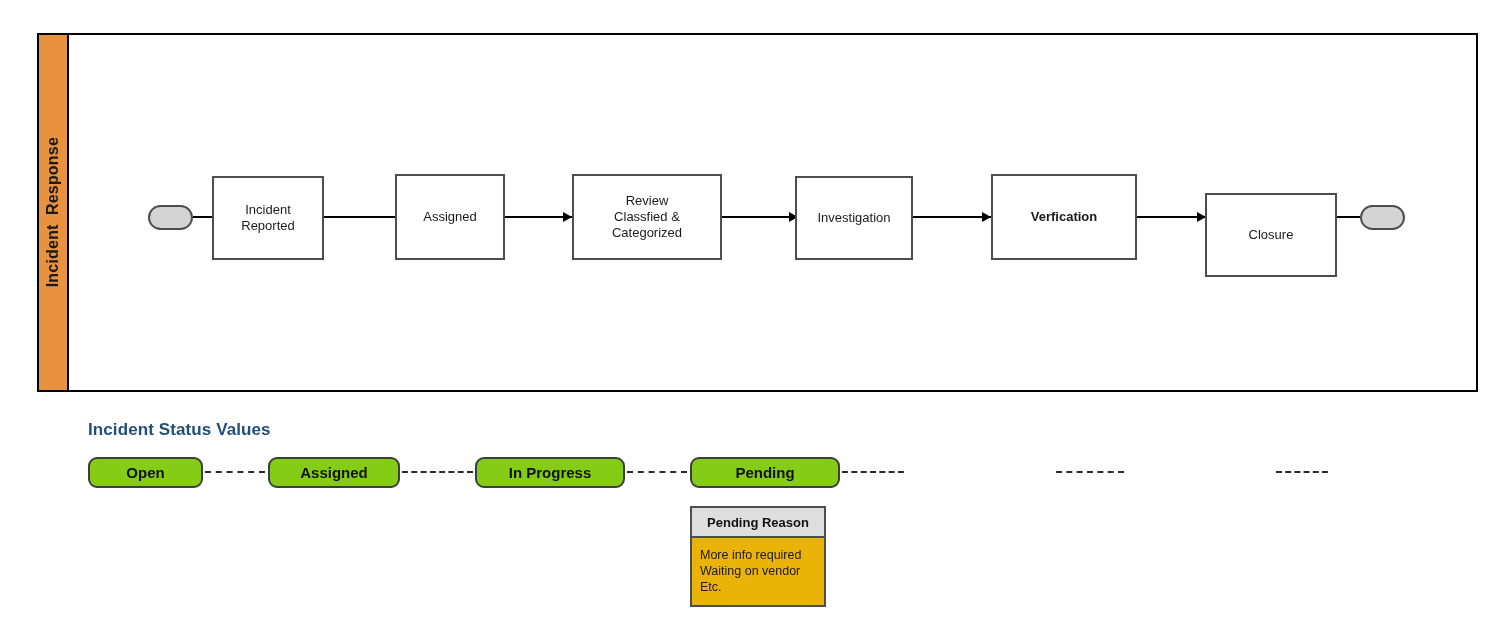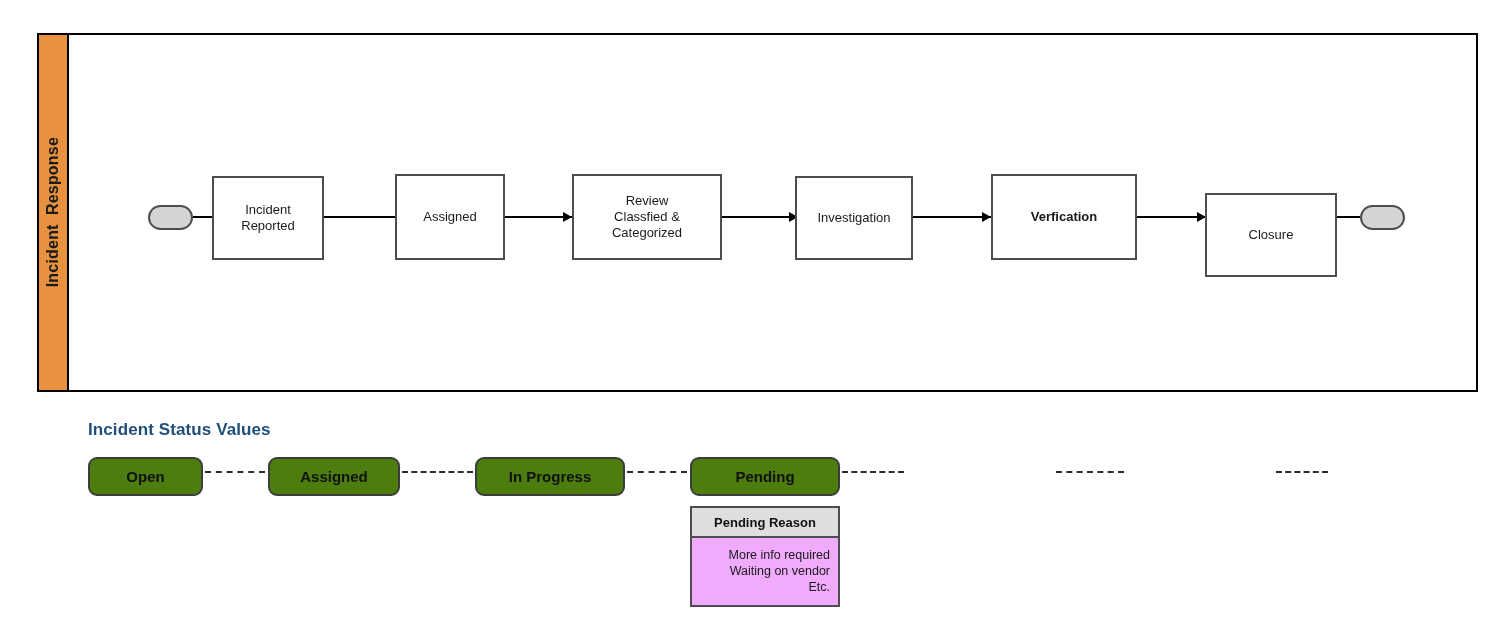--- a/index.html
+++ b/index.html
@@ -98,68 +98,68 @@
     left: 88px;
     top: 420px;
     font-size: 17px;
     font-weight: bold;
     color: #1F4E79;
     letter-spacing: 0.1px;
   }
   .status-pill {
     position: absolute;
     top: 457px;
-    height: 39px;
+    height: 31px;
     box-sizing: border-box;
     border: 2px solid #3d3d3d;
     border-radius: 9px;
-    background: #4d7c0f;
+    background: #84cc16;
     color: #111111;
     font-size: 15px;
     font-weight: bold;
     display: flex;
     align-items: center;
     justify-content: center;
   }
   .dashline {
     position: absolute;
     top: 471px;
     height: 0;
     border-top: 2.5px dashed #2b2b2b;
   }
 
   
   .reason-box {
     position: absolute;
     left: 690px;
     top: 506px;
-    width: 150px;
+    width: 136px;
     box-sizing: border-box;
     border: 2px solid #4d4d4d;
-    background: #f0abfc;
+    background: #eab308;
   }
   .reason-head {
     box-sizing: border-box;
     height: 30px;
     background: #DEDEDE;
     border-bottom: 2px solid #4d4d4d;
     display: flex;
     align-items: center;
     justify-content: center;
     font-size: 13px;
     font-weight: bold;
     color: #111111;
   }
   .reason-body {
     padding: 9px 8px 10px 8px;
     font-size: 12.5px;
     line-height: 16px;
     color: #1a1a1a;
   }
-  .reason-line { white-space: nowrap; text-align: right; }
+  .reason-line { white-space: nowrap; }
 </style>
 </head>
 <body>
 
 <div id="canvas">
 
   <div class="swimlane">
 
     <div class="lane-header">
       <span class="lane-header-label">Incident  Response</span>

